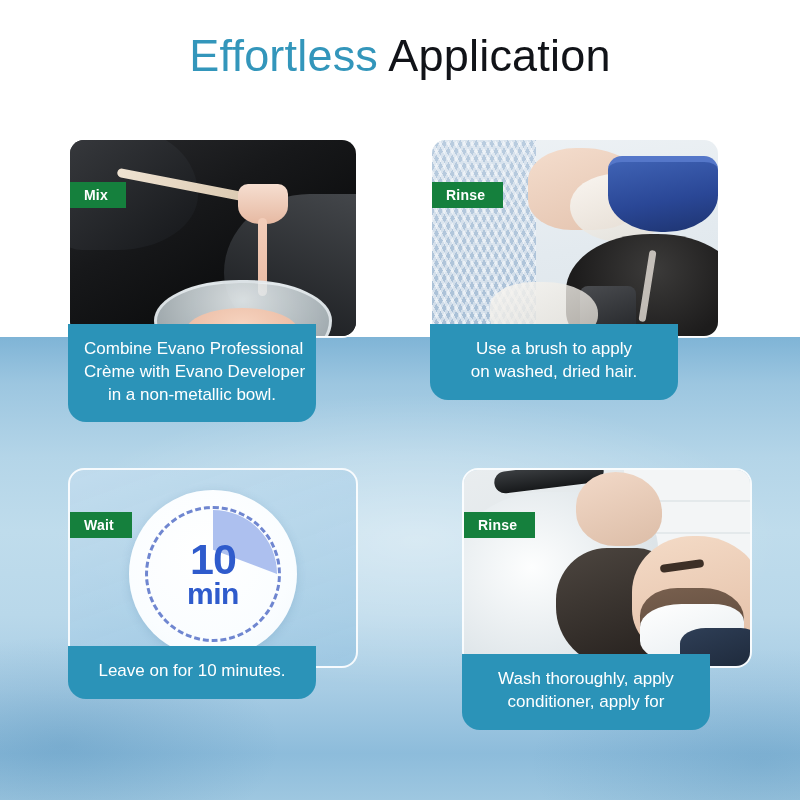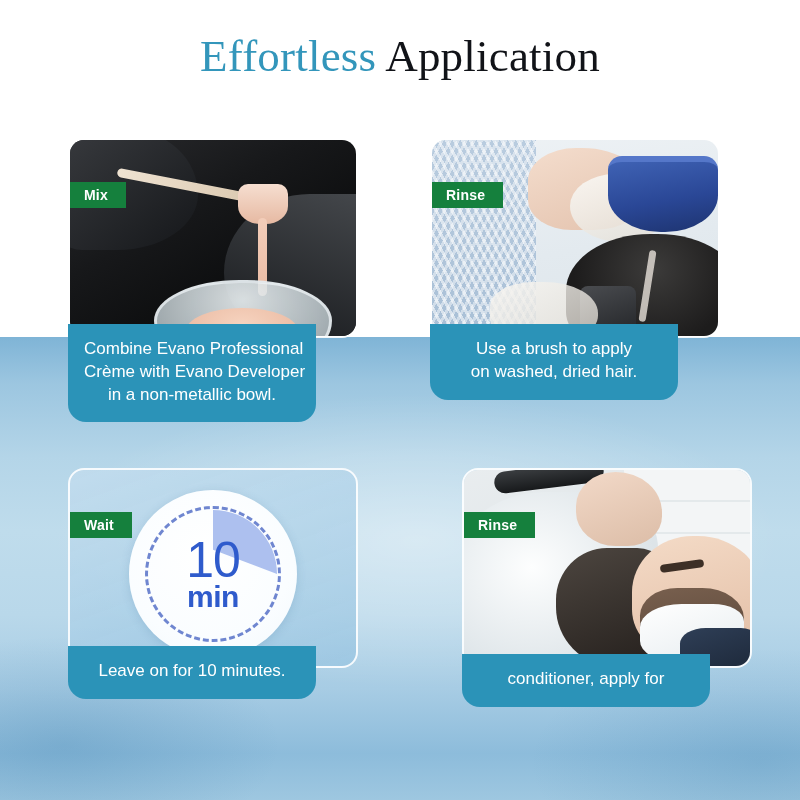--- a/index.html
+++ b/index.html
@@ -41,21 +41,20 @@
       radial-gradient(ellipse 320px 160px at 95% 92%, rgba(40,110,160,.18) 0%, rgba(40,110,160,0) 72%);
     pointer-events: none;
   }
 
   
   .title-wrap {
     position: absolute;
     left: 0; top: 30px;
     width: 800px;
     text-align: center;
-    font-family: Liberation Serif, serif;
   }
   .title {
     font-size: 45px;
     font-weight: 400;
     letter-spacing: .2px;
     white-space: nowrap;
   }
   .title .t-accent { color: #3396bb; }
   .title .t-dark   { color: #111318; }
 
@@ -194,21 +193,21 @@
     clip-path: polygon(0 0, 100% 0, 100% 100%, 0 62%);
     border-top-right-radius: 64px;
     transform: translate(0, -64px);
   }
   .timer-text {
     position:absolute; inset:0;
     display:flex; flex-direction:column;
     align-items:center; justify-content:center;
     line-height: .92;
   }
-  .timer-num  { font-size: 50px; font-weight: 400; color:#2f5bcc; letter-spacing:-1px; }
+  .timer-num  { font-size: 43px; font-weight: 700; color:#2f5bcc; letter-spacing:-1px; }
   .timer-unit { font-size: 30px; font-weight: 700; color:#2f5bcc; letter-spacing:-.5px; }
 
   
   .p4-bg { background: linear-gradient(160deg,#e9edef 0%,#dfe5e8 48%,#cfd8dc 100%); }
   .p4-tile-a {
     position:absolute; right:0; top:0; width:126px; height:200px;
     background: repeating-linear-gradient(180deg,#f3f5f6 0 30px, #e4e9eb 30px 32px);
   }
   .p4-basin {
     position:absolute; left:-16px; top:22px; width:210px; height:188px;
@@ -383,17 +382,18 @@
         <div class="p4-face"></div>
         <div class="p4-beard"></div>
         <div class="p4-brow"></div>
         <div class="p4-towel"></div>
         <div class="p4-shirt"></div>
       </div>
       <div class="badge">Rinse</div>
       <div class="badge-tail"></div>
     </div>
     <div class="caption">
+      <span class="cap-line">Wash thoroughly, apply</span>
       <span class="cap-line">conditioner, apply for</span>
     </div>
   </div>
 
 </div>
 
 </body></html>

